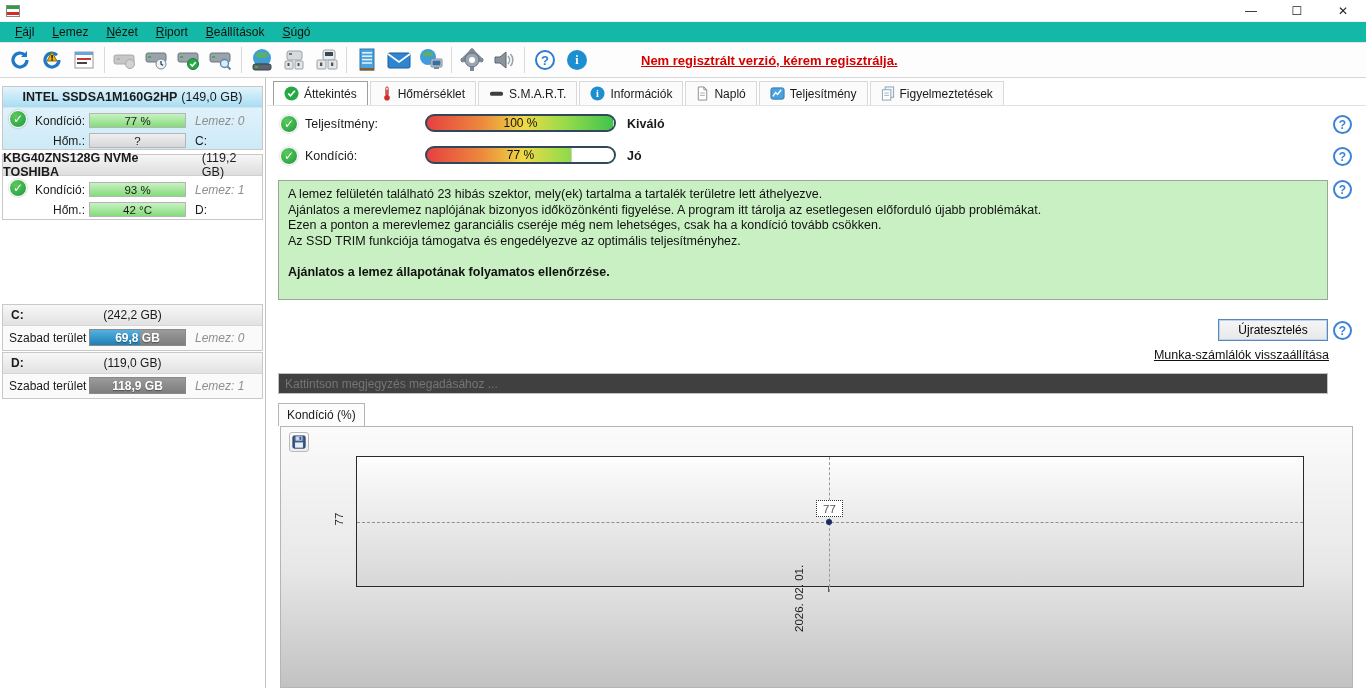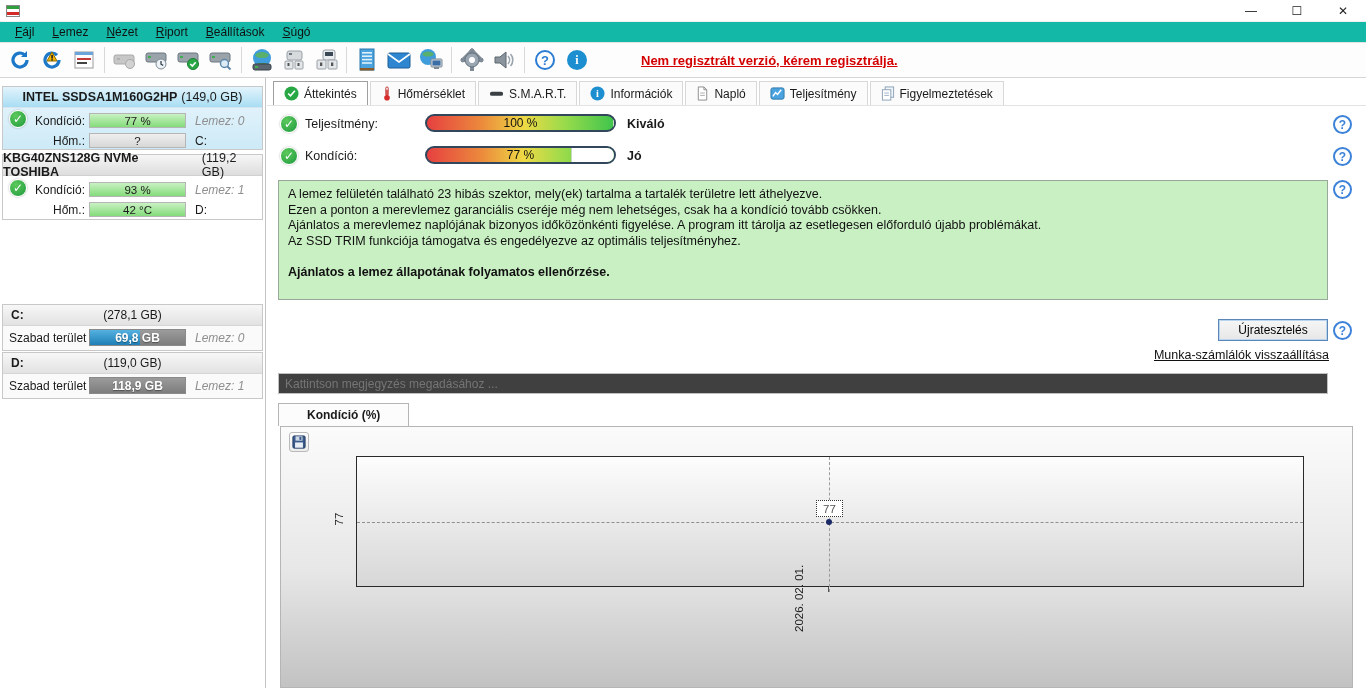--- a/index.html
+++ b/index.html
@@ -81,21 +81,21 @@
 
   .stats { position:absolute; left:17px; top:236px; font-size:12.5px; line-height:17px; }
   .stats-table { display:grid; grid-template-columns:178px auto; }
   .stats-table .val { font-weight:bold; }
 
   .retest-btn { position:absolute; left:951px; top:241px; width:110px; height:22px; border:1px solid #5a87b7; box-shadow:inset 0 0 0 1px #b9d4ee; background:linear-gradient(180deg,#f6f6f6,#e7e7e7); font-size:12px; display:flex; align-items:center; justify-content:center; }
   .reset-link { position:absolute; left:0; top:270px; width:1062px; text-align:right; text-decoration:underline; font-size:12.5px; color:#111; }
 
   .comment-input { position:absolute; left:11px; top:295px; width:1050px; height:21px; border:1px solid #c0c0c0; font-size:12px; color:#9a9a9a; padding:0 6px; font-family:"Liberation Sans",sans-serif; background:#404040; }
 
-  .chart-tab { position:absolute; left:11px; top:325px; height:23px; padding:0 28px; border:1px solid #b5b5b5; border-bottom:none; background:#fcfcfc; display:flex; align-items:center; font-size:12px; z-index:2;font-weight:bold; }
+  .chart-tab { position:absolute; left:11px; top:325px; height:23px; padding:0 8px; border:1px solid #b5b5b5; border-bottom:none; background:#fcfcfc; display:flex; align-items:center; font-size:12px; z-index:2; }
   .chart-panel { position:absolute; left:13px; top:348px; width:1073px; height:262px; border:1px solid #b5b5b5; background:linear-gradient(180deg,#fbfbfb 0%,#e7e7e7 55%,#c2c2c2 100%); z-index:1; }
   .save-btn { position:absolute; left:8px; top:5px; width:20px; height:20px; border:1px solid #b9b9b9; border-radius:3px; background:linear-gradient(180deg,#fdfdfd,#ececec); display:flex; align-items:center; justify-content:center; }
   .plot { position:absolute; left:75px; top:29px; width:948px; height:131px; border:1px solid #2a2a2a; background:linear-gradient(180deg,#fdfdfd,#d7d7d7); }
   .hgrid { position:absolute; left:0; top:65px; width:100%; height:0; border-top:1px dashed #8f8f8f; }
   .vgrid { position:absolute; left:472px; top:0; height:135px; width:0; border-left:1px dashed #9a9a9a; }
   .dpoint { position:absolute; left:469px; top:62px; width:6px; height:6px; background:#1a2a66; border-radius:50%; }
   .dlabel { position:absolute; left:459px; top:43px; width:27px; height:17px; background:#fff; border:1px dotted #333; color:#555; font-size:11.5px; display:flex; align-items:center; justify-content:center; }
   .ylab { position:absolute; left:52px; top:86px; transform:rotate(-90deg); transform-origin:center; font-size:11.5px; color:#222; }
   .xlab { position:absolute; left:512px; top:205px; transform:rotate(-90deg); transform-origin:left top; font-size:11.5px; color:#222; white-space:nowrap; }
   .xtick { position:absolute; left:547px; top:160px; width:0; height:5px; border-left:1px solid #555; }
@@ -307,21 +307,21 @@
       <div class="dp-row">
         <div class="dp-label">Hőm.:</div>
         <div class="dp-bar bar-green">42 °C</div>
         <div class="dp-suffix">D:</div>
       </div>
     </div>
 
     <div class="part-panel" style="top:226px;height:47px;">
       <div class="pp-header">
         <span class="pp-letter">C:</span>
-        <span class="pp-size">(278,1 GB)</span>
+        <span class="pp-size">(242,2 GB)</span>
       </div>
       <div class="pp-row">
         <span class="pp-label">Szabad terület</span>
         <div class="pp-bar">
           <div class="pp-fill" style="width: 53%;"></div>
           <div class="pp-text">69,8 GB</div>
         </div>
         <div class="dp-suffix it" style="top:5px;">Lemez: 0</div>
       </div>
     </div>
@@ -429,22 +429,22 @@
       </div>
     <div class="help-col" style="top:102px;">
         <div class="help-icon-sm">?</div>
       </div>
     <div class="help-col" style="top:243px;">
         <div class="help-icon-sm">?</div>
       </div>
 
     <div class="green-box">
       <div>A lemez felületén található 23 hibás szektor, mely(ek) tartalma a tartalék területre lett áthelyezve.</div>
+      <div>Ajánlatos a merevlemez naplójának bizonyos időközönkénti figyelése. A program itt tárolja az esetlegesen előforduló újabb problémákat.</div>
       <div>Ezen a ponton a merevlemez garanciális cseréje még nem lehetséges, csak ha a kondíció tovább csökken.</div>
-      <div>Ajánlatos a merevlemez naplójának bizonyos időközönkénti figyelése. A program itt tárolja az esetlegesen előforduló újabb problémákat.</div>
       <div>Az SSD TRIM funkciója támogatva és engedélyezve az optimális teljesítményhez.</div>
       <div class="bold-line">Ajánlatos a lemez állapotának folyamatos ellenőrzése.</div>
     </div>
 
 
     <button class="retest-btn">Újratesztelés</button>
     <a class="reset-link">Munka-számlálók visszaállítása</a>
 
     <input class="comment-input" placeholder="Kattintson megjegyzés megadásához ..." style="">
 

